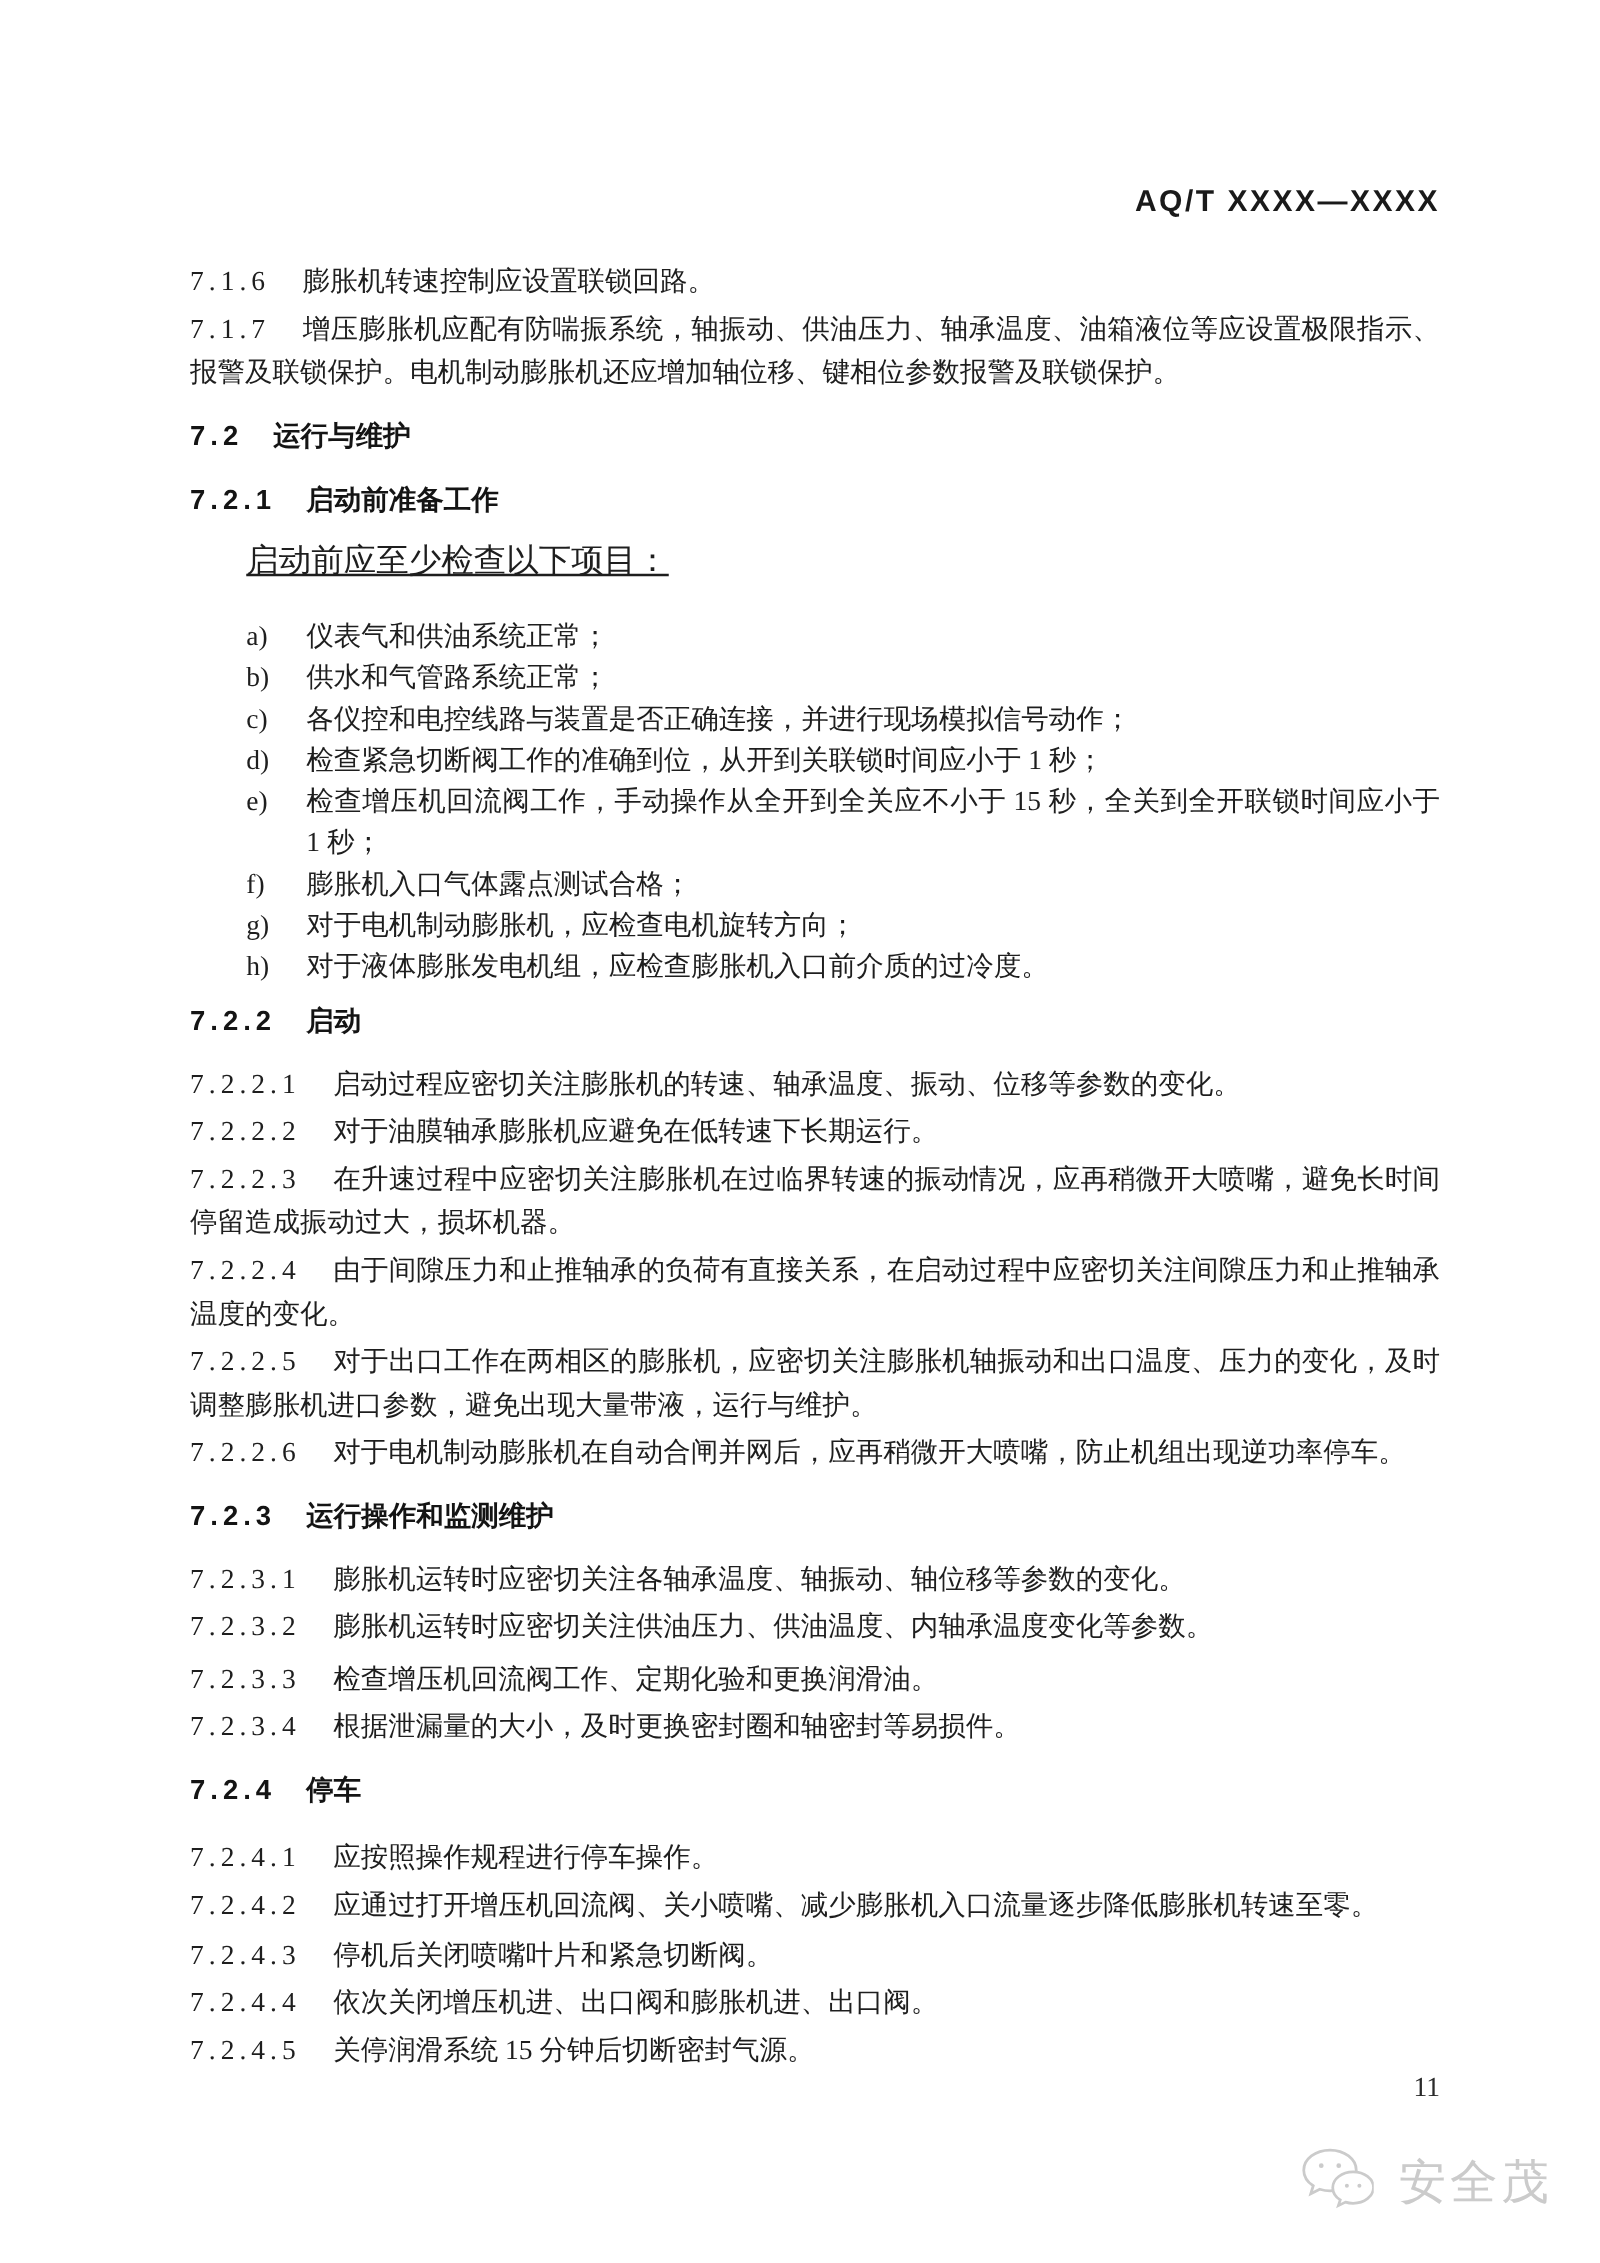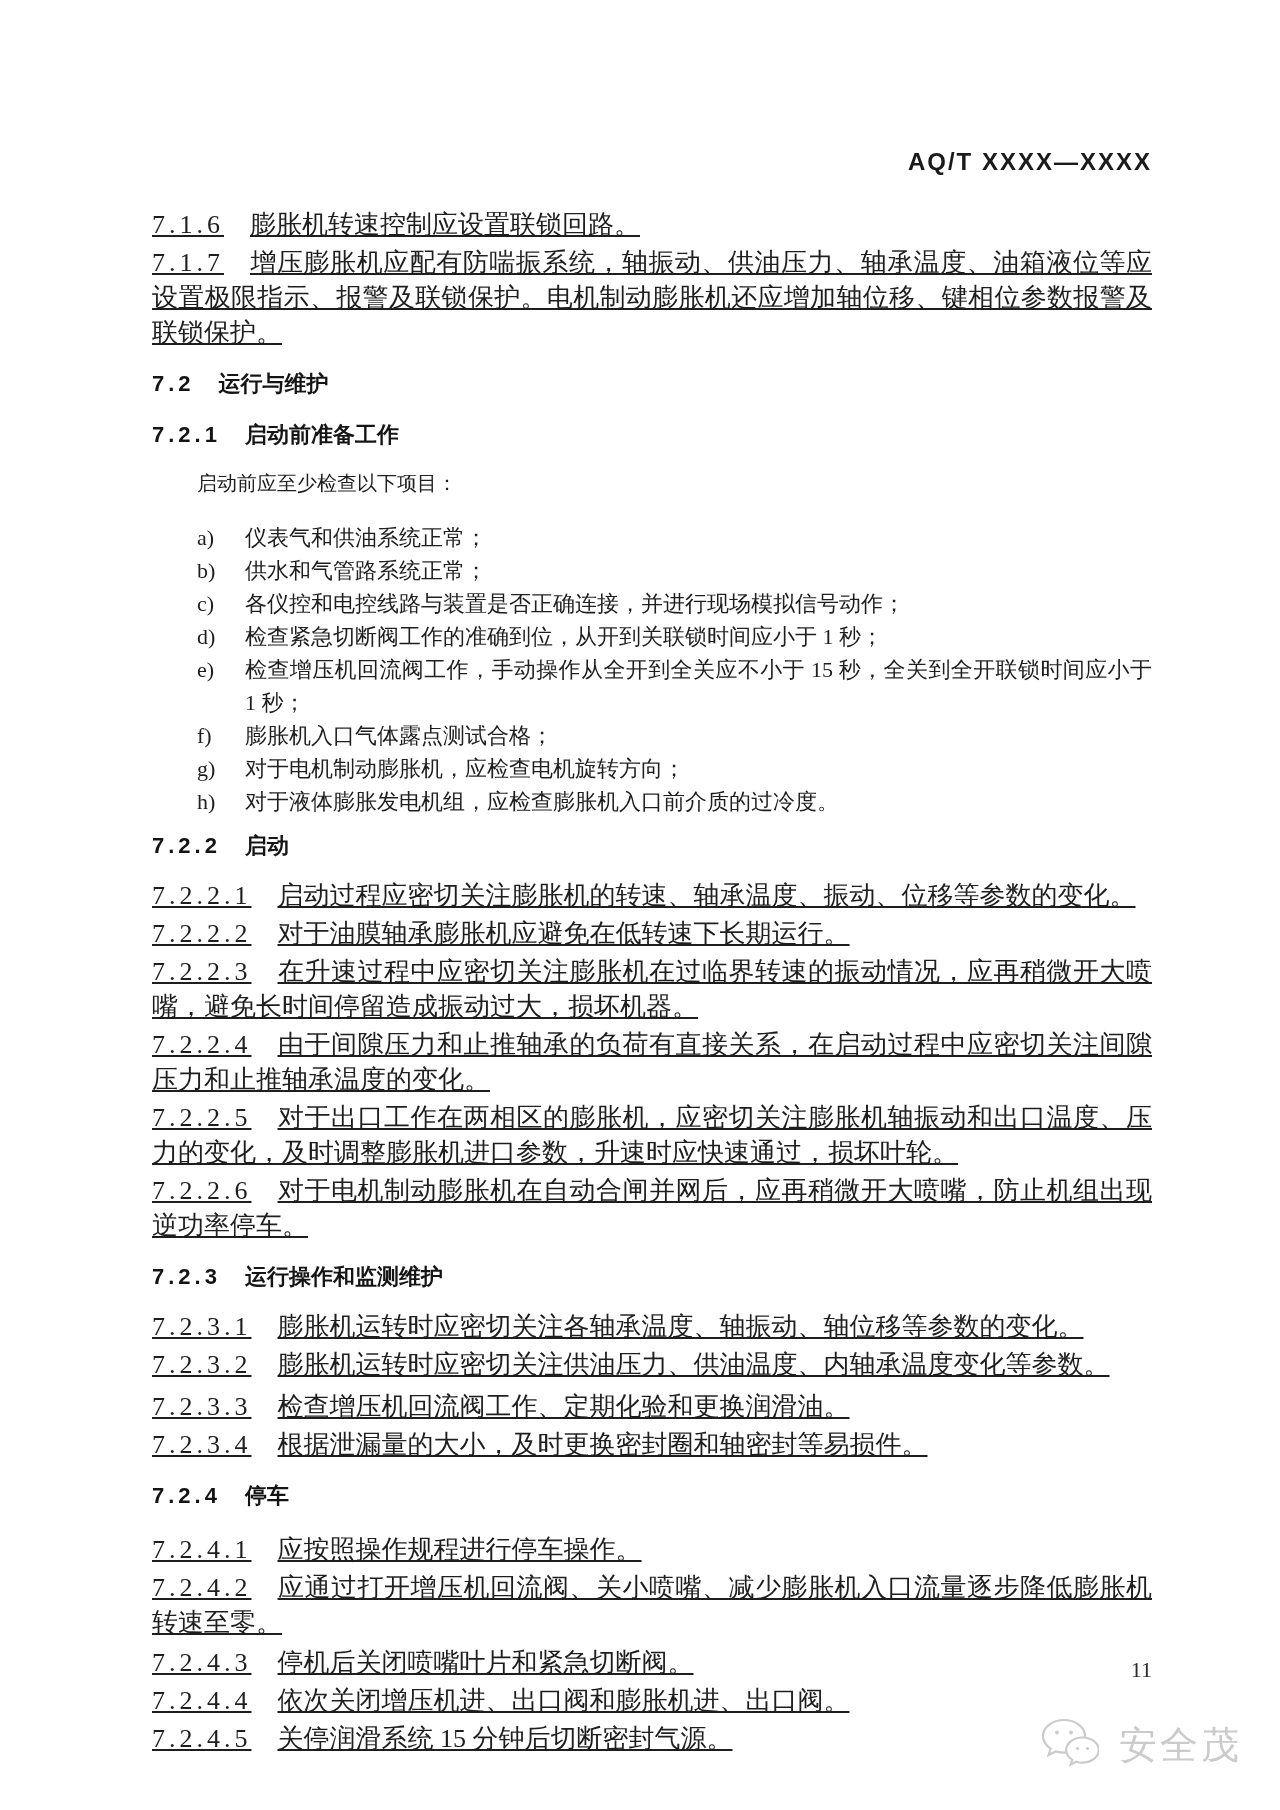--- a/index.html
+++ b/index.html
@@ -22,25 +22,24 @@
     margin-top:149px;
     text-align:right;
     font-family:"Liberation Sans", sans-serif;
     font-weight:600;
     font-size:24px;
     line-height:26px;
     letter-spacing:2px;
     color:#1a1a1a;
   }
   .clause{
-    font-size:26px;
+    font-size:22px;
     line-height:35px;
     text-align:justify;
     margin:3px 0 0 0;
-    text-decoration:underline;
   }
   .clause .num{
     letter-spacing:4px;
     margin-right:26px;
     white-space:nowrap;
   }
   .gap-lg{margin-top:32px;}
   .after-heading{margin-top:15px;}
   .heading{
     margin:16px 0 0 0;
@@ -50,22 +49,23 @@
     line-height:35px;
     color:#141414;
   }
   .heading .num{
     letter-spacing:4px;
     margin-right:24px;
   }
   .intro{
     margin-top:14px;
     padding-left:45px;
-    font-size:20px;
+    font-size:26px;
     line-height:35px;
+    text-decoration:underline;
   }
   .list{
     padding-left:45px;
     margin-top:2px;
   }
   .list-item{
     position:relative;
     padding-left:48px;
     font-size:22px;
     line-height:33px;
@@ -127,21 +127,21 @@
       <div class="list-item"><span class="label">g)</span><span>对于电机制动膨胀机，应检查电机旋转方向；</span></div>
       <div class="list-item"><span class="label">h)</span><span>对于液体膨胀发电机组，应检查膨胀机入口前介质的过冷度。</span></div>
     </div>
 
     <p class="heading" style="margin-top:10px;"><span class="num">7.2.2</span><span>启动</span></p>
 
     <p class="clause after-heading"><span class="num">7.2.2.1</span><span>启动过程应密切关注膨胀机的转速、轴承温度、振动、位移等参数的变化。</span></p>
     <p class="clause"><span class="num">7.2.2.2</span><span>对于油膜轴承膨胀机应避免在低转速下长期运行。</span></p>
     <p class="clause"><span class="num">7.2.2.3</span><span>在升速过程中应密切关注膨胀机在过临界转速的振动情况，应再稍微开大喷嘴，避免长时间停留造成振动过大，损坏机器。</span></p>
     <p class="clause"><span class="num">7.2.2.4</span><span>由于间隙压力和止推轴承的负荷有直接关系，在启动过程中应密切关注间隙压力和止推轴承温度的变化。</span></p>
-    <p class="clause"><span class="num">7.2.2.5</span><span>对于出口工作在两相区的膨胀机，应密切关注膨胀机轴振动和出口温度、压力的变化，及时调整膨胀机进口参数，升速时应快速通过，损坏叶轮。</span></p>
+    <p class="clause"><span class="num">7.2.2.5</span><span>对于出口工作在两相区的膨胀机，应密切关注膨胀机轴振动和出口温度、压力的变化，及时调整膨胀机进口参数，避免出现大量带液，运行与维护。</span></p>
     <p class="clause"><span class="num">7.2.2.6</span><span>对于电机制动膨胀机在自动合闸并网后，应再稍微开大喷嘴，防止机组出现逆功率停车。</span></p>
 
     <p class="heading"><span class="num">7.2.3</span><span>运行操作和监测维护</span></p>
 
     <p class="clause after-heading"><span class="num">7.2.3.1</span><span>膨胀机运转时应密切关注各轴承温度、轴振动、轴位移等参数的变化。</span></p>
     <p class="clause"><span class="num">7.2.3.2</span><span>膨胀机运转时应密切关注供油压力、供油温度、内轴承温度变化等参数。</span></p>
     <p class="clause" style="margin-top:7px;"><span class="num">7.2.3.3</span><span>检查增压机回流阀工作、定期化验和更换润滑油。</span></p>
     <p class="clause"><span class="num">7.2.3.4</span><span>根据泄漏量的大小，及时更换密封圈和轴密封等易损件。</span></p>
 
     <p class="heading"><span class="num">7.2.4</span><span>停车</span></p>

